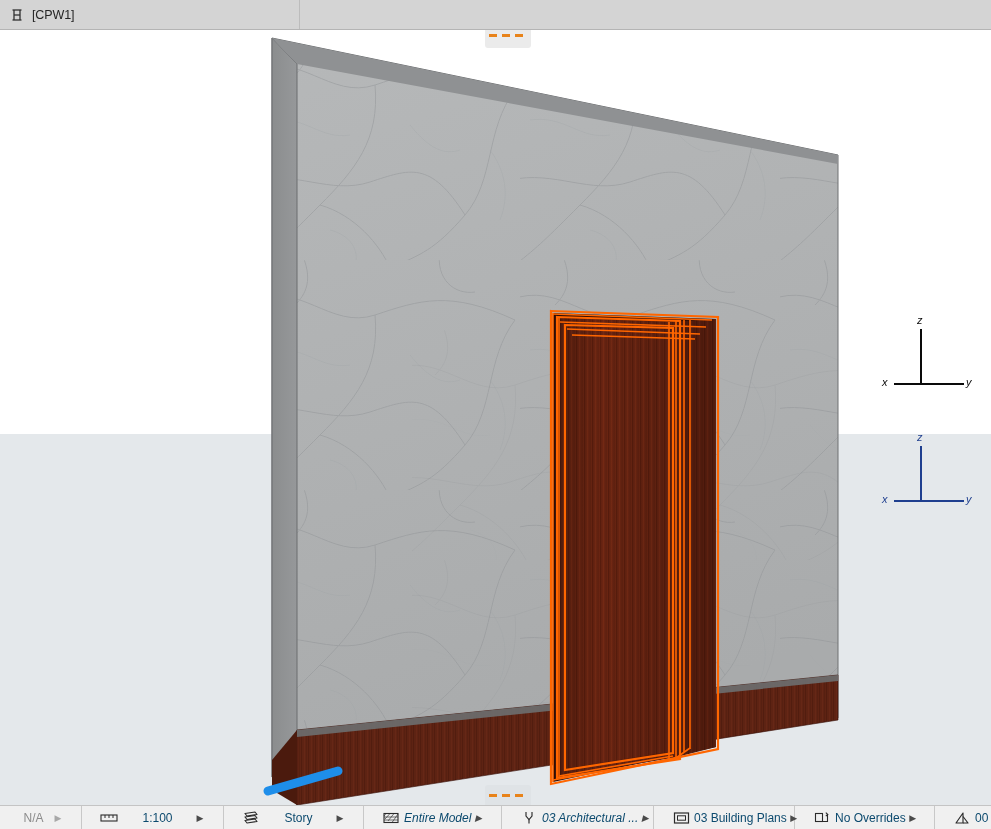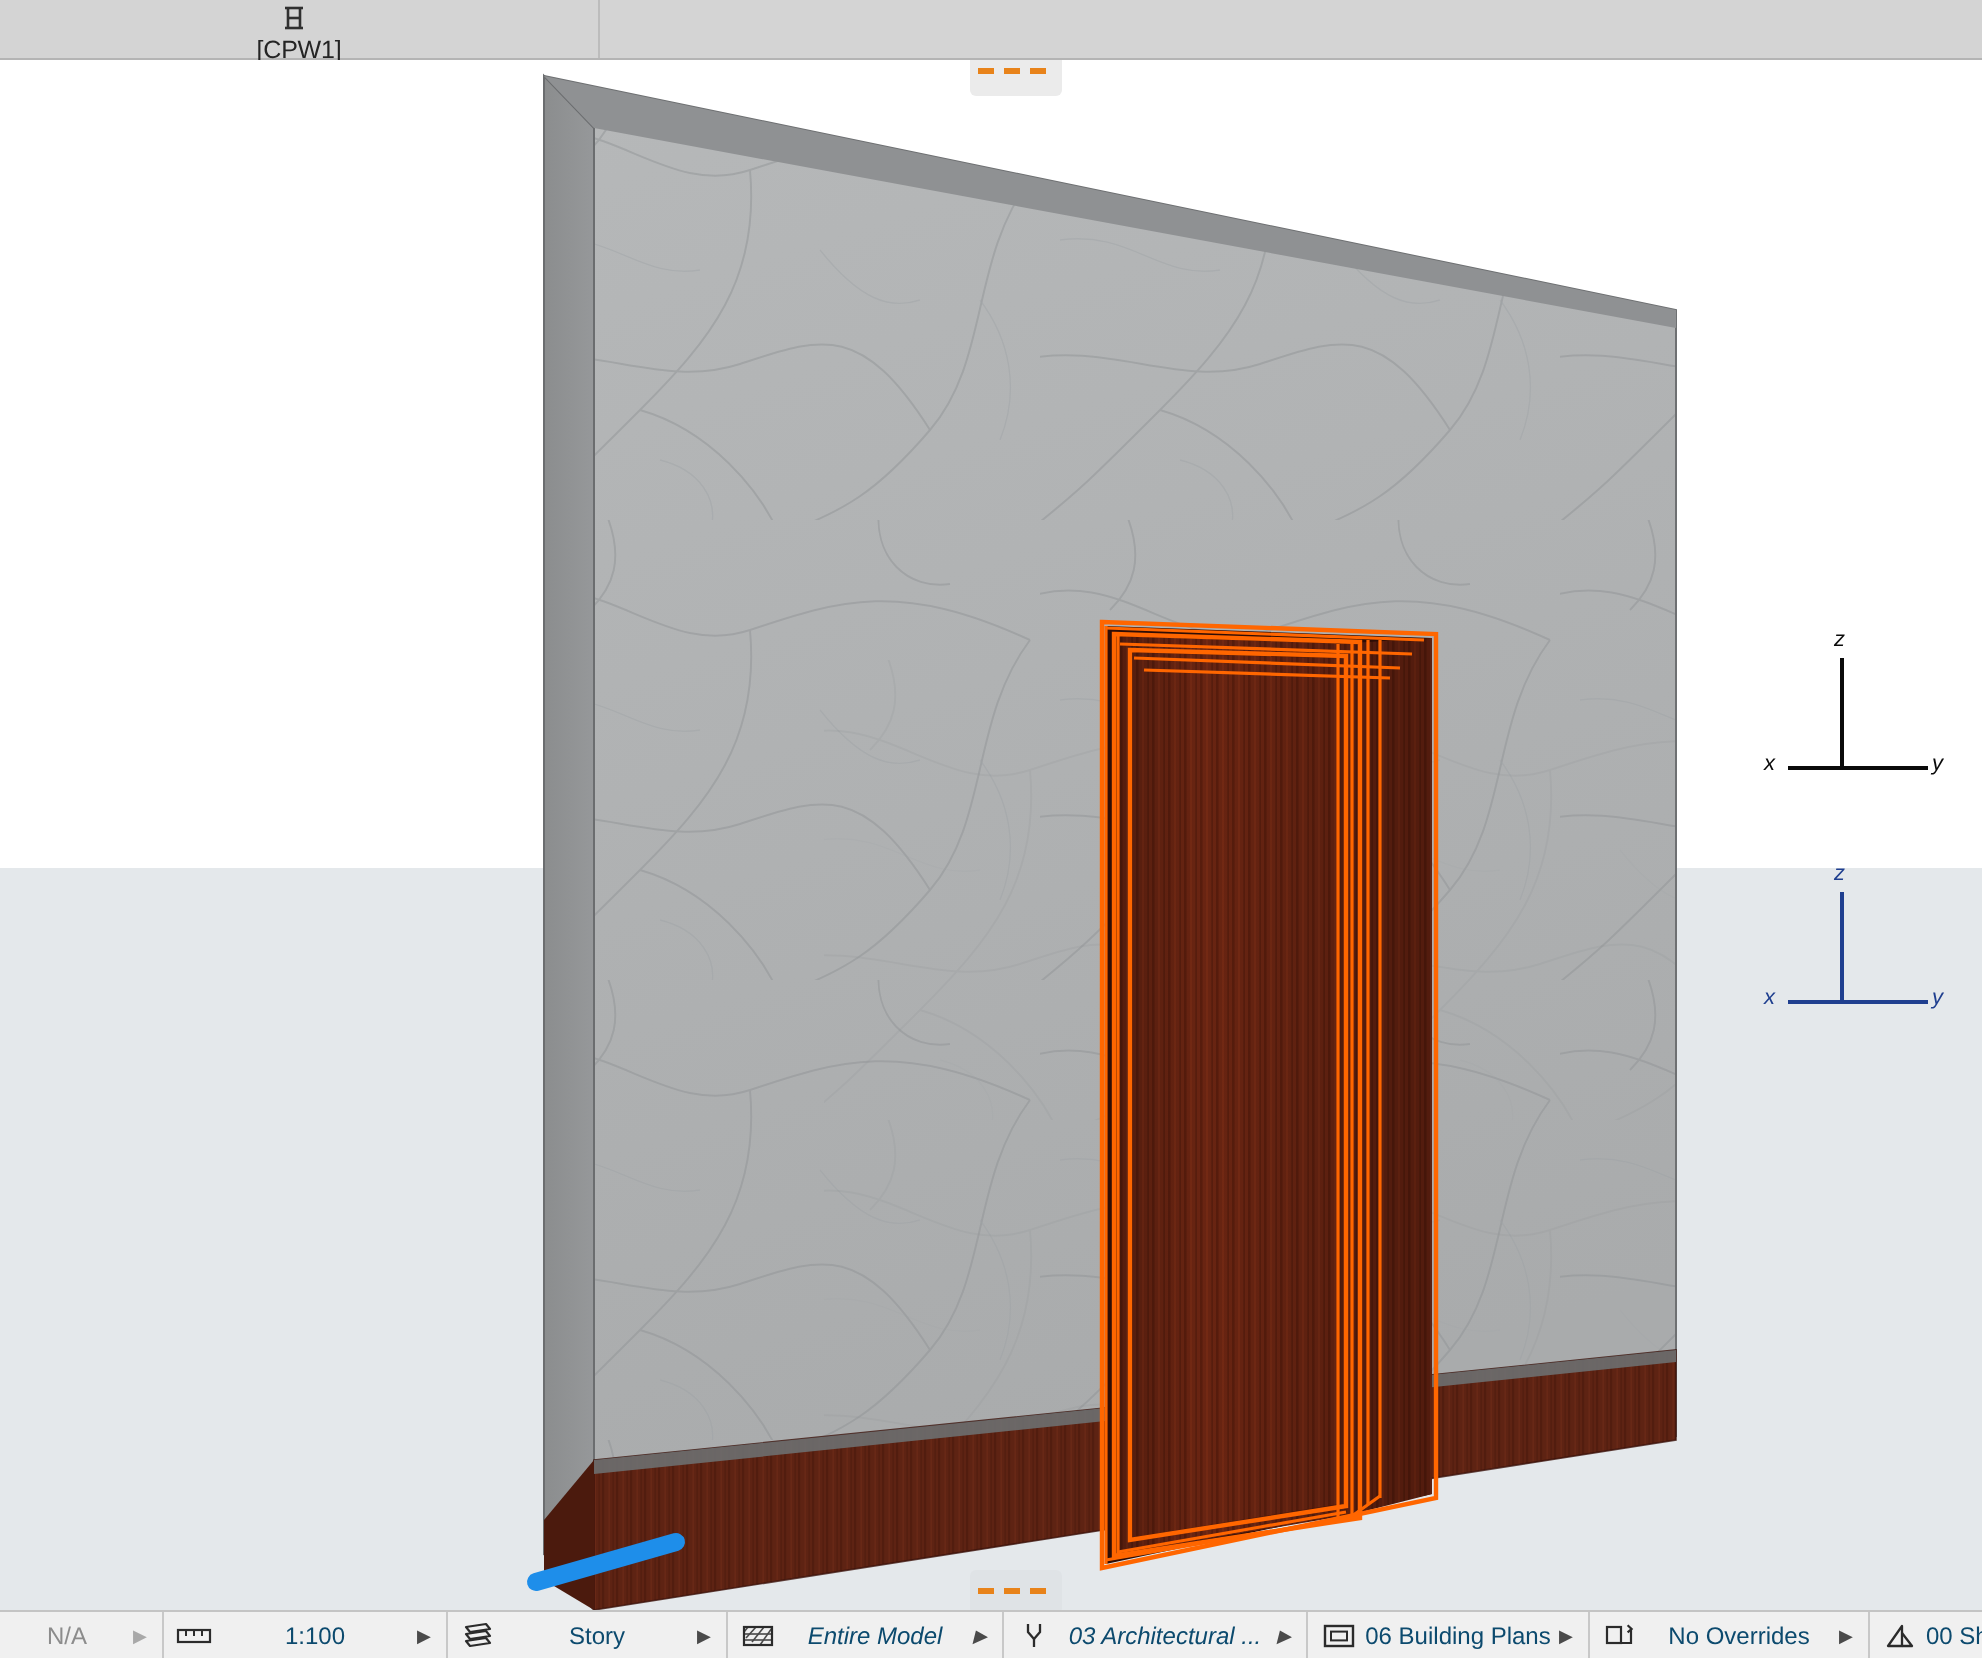--- a/index.html
+++ b/index.html
@@ -30,21 +30,20 @@
   }
   .tab {
     display: flex;
     align-items: center;
     box-sizing: border-box;
     font-size: 12.5px;
     letter-spacing: -0.1px;
     padding: 0 8px;
     position: relative;
     user-select: none;
-    flex-direction: column;
   }
   .tab.inactive {
     width: 300px;
     background: #d4d4d4;
     color: #242424;
     border-right: 1px solid #bcbcbc;
   }
   .tab.active {
     width: 307px;
     background: #ffffff;
@@ -125,21 +124,21 @@
     box-sizing: border-box;
     font-size: 12px;
     overflow: hidden;
   }
   .sb-cell {
     display: flex;
     align-items: center;
     border-right: 1px solid #c8c8c8;
     box-sizing: border-box;
     height: 100%;
-    padding: 0 4px;
+    padding: 0 16px;
     white-space: nowrap;
     user-select: none;
   }
   .sb-ico {
     width: 22px; height: 16px;
     flex: 0 0 22px;
     display: flex; align-items: center; justify-content: center;
     margin-right: 2px;
   }
   .sb-text {
@@ -391,21 +390,21 @@
     <span class="sb-arrow">▶</span>
   </div>
 
   <div class="sb-cell" style="width:141px;">
     <span class="sb-ico">
       <svg width="17" height="14" viewBox="0 0 17 14">
         <rect x="1.5" y="2" width="14" height="10" fill="none" stroke="#2b2b2b" stroke-width="1.2"></rect>
         <rect x="4.5" y="4.8" width="8" height="4.4" fill="none" stroke="#2b2b2b" stroke-width="1"></rect>
       </svg>
     </span>
-    <span class="sb-text">06 Building Plans</span>
+    <span class="sb-text">03 Building Plans</span>
     <span class="sb-arrow">▶</span>
   </div>
 
   <div class="sb-cell" style="width:140px;">
     <span class="sb-ico">
       <svg width="17" height="15" viewBox="0 0 17 15">
         <g fill="none" stroke="#2b2b2b" stroke-width="1.1">
           <rect x="1.5" y="3.5" width="7" height="8"></rect>
           <path d="M8.5 11.5 L13.5 11.5 L13.5 4.5"></path>
           <path d="M11.8 2.6 L13.8 4.5 L11.8 6.2"></path>

